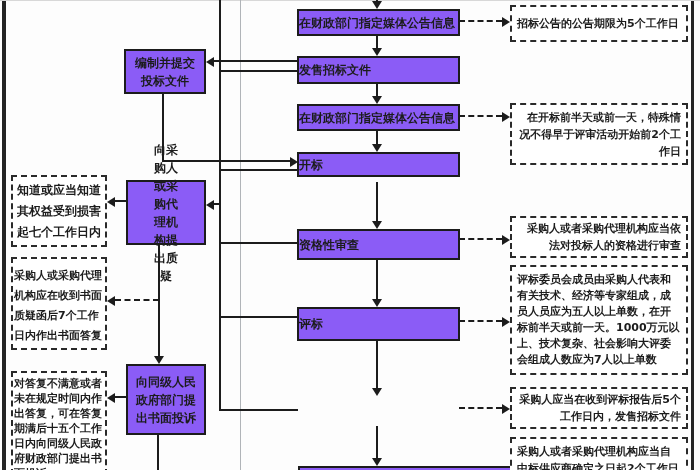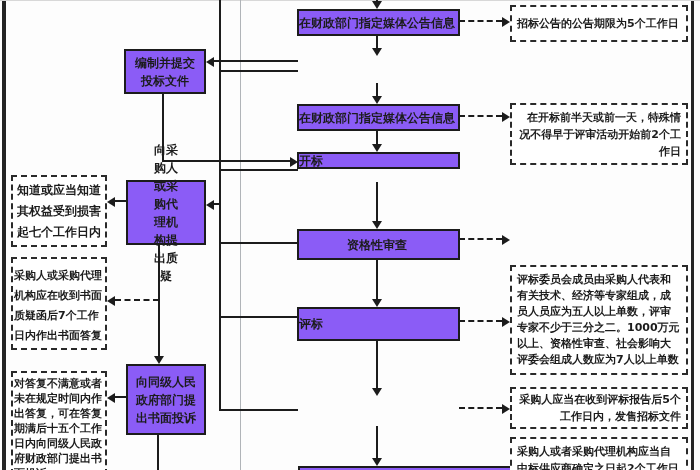--- a/index.html
+++ b/index.html
@@ -97,27 +97,30 @@
   <div class="dh" style="left:459px;top:238px;width:43px;"></div>
   <div class="tr" style="left:502px;top:235px;"></div>
   <div class="dh" style="left:459px;top:320px;width:43px;"></div>
   <div class="tr" style="left:502px;top:317px;"></div>
   <div class="dh" style="left:459px;top:407px;width:43px;"></div>
   <div class="tr" style="left:502px;top:404px;"></div>
 
   <div class="box" style="left:297px;top:9px;width:163px;height:27px;">
       <span>在财政部门指定媒体公告信息</span>
     </div>
+  <div class="box" style="left:297px;top:56px;width:163px;height:28px;">
+      <span>发售招标文件</span>
+    </div>
   <div class="box" style="left:297px;top:104px;width:163px;height:27px;">
       <span>在财政部门指定媒体公告信息</span>
     </div>
-  <div class="box" style="left:297px;top:152px;width:163px;height:17px;">
+  <div class="box" style="left:297px;top:152px;width:163px;height:25px;">
       <span>开标</span>
     </div>
-  <div class="box" style="left:297px;top:229px;width:163px;height:31px;padding-left:48px;">
+  <div class="box" style="left:297px;top:229px;width:163px;height:31px;">
       <span>资格性审查</span>
     </div>
   <div class="box" style="left:297px;top:307px;width:163px;height:34px;">
       <span>评标</span>
     </div>
   <div class="box" style="left:298px;top:466px;width:262px;height:22px;"></div>
 
   <div class="box" style="left:124px;top:49px;width:82px;height:45px;padding:0 9px;">
       <span>编制并提交投标文件</span>
     </div>
@@ -137,22 +140,25 @@
   <div class="note n3" style="left:11px;top:371px;width:96px;height:104px;">
       <span>对答复不满意或者未在规定时间内作出答复，可在答复期满后十五个工作日内向同级人民政府财政部门提出书面投诉</span>
     </div>
 
   <div class="note m1" style="left:510px;top:5px;width:178px;height:37px;">
       <span>招标公告的公告期限为5个工作日</span>
     </div>
   <div class="note m2" style="left:510px;top:103px;width:178px;height:62px;">
       <span>在开标前半天或前一天，特殊情况不得早于评审活动开始前2个工作日</span>
     </div>
+  <div class="note m3" style="left:510px;top:216px;width:178px;height:42px;">
+      <span>采购人或者采购代理机构应当依法对投标人的资格进行审查</span>
+    </div>
   <div class="note m4" style="left:510px;top:265px;width:178px;height:110px;">
-      <span>评标委员会成员由采购人代表和有关技术、经济等专家组成，成员人员应为五人以上单数，评审专家不少于三分之二。1000万元以上、资格性审查、社会影响大评委会组成人数应为7人以上单数</span>
+      <span>评标委员会成员由采购人代表和有关技术、经济等专家组成，成员人员应为五人以上单数，在开标前半天或前一天。1000万元以上、技术复杂、社会影响大评委会组成人数应为7人以上单数</span>
     </div>
   <div class="note m5" style="left:510px;top:387px;width:178px;height:42px;">
       <span>采购人应当在收到评标报告后5个工作日内，发售招标文件</span>
     </div>
   <div class="note m6" style="left:510px;top:437px;width:178px;height:40px;">
       <span>采购人或者采购代理机构应当自中标供应商确定之日起2个工作日内,</span>
     </div>
 
 </div>
 

